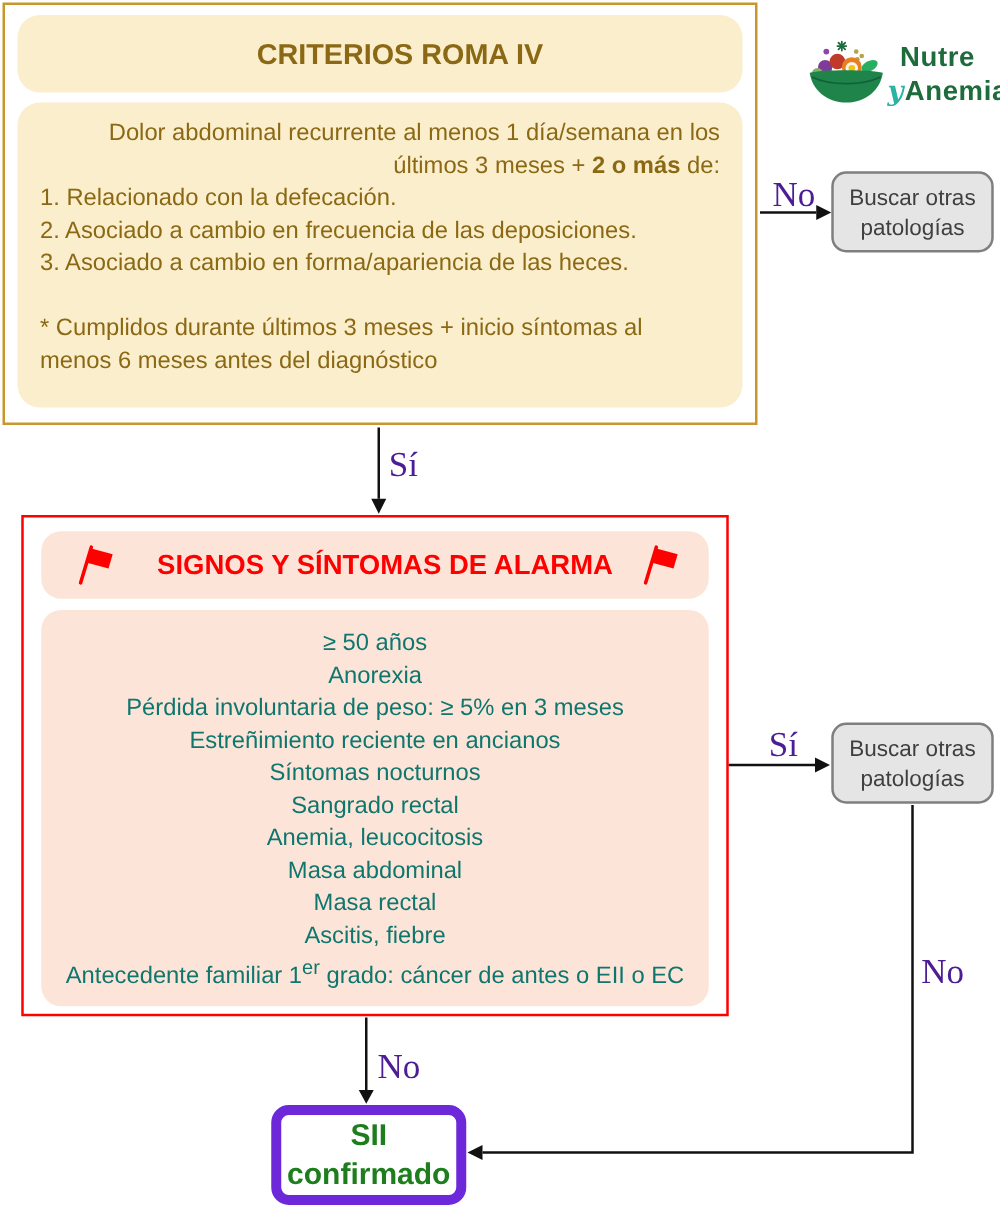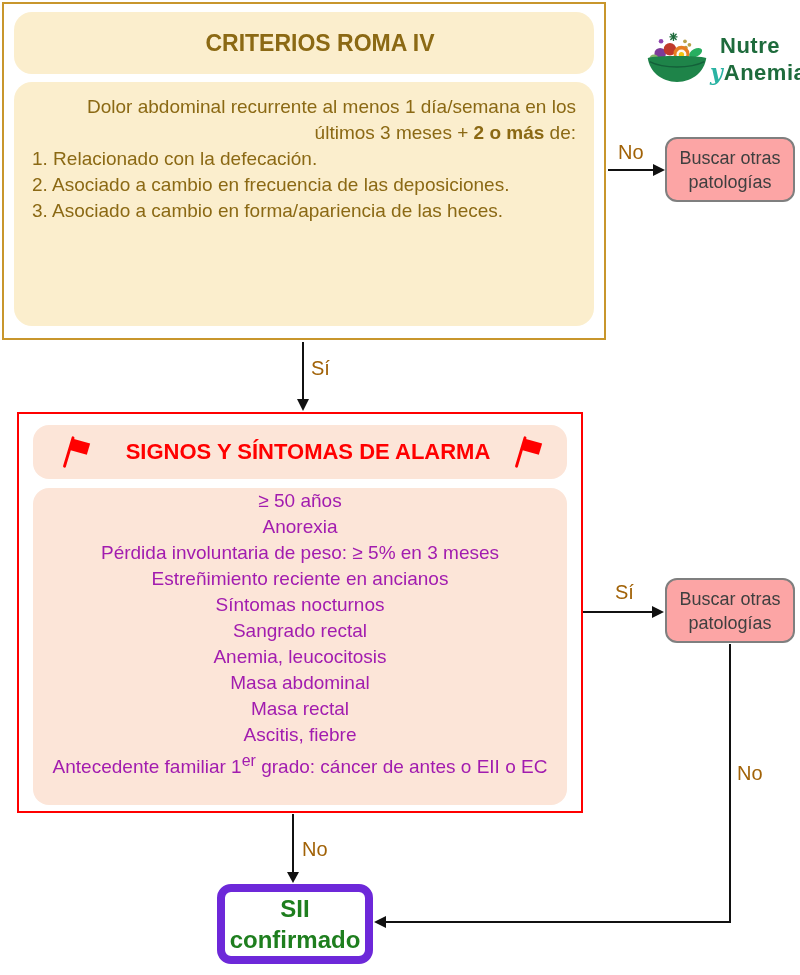--- a/index.html
+++ b/index.html
@@ -32,41 +32,41 @@
   .alarm-box{position:absolute;left:17px;top:412px;width:566px;height:401px;
     border:2px solid #FF0000;background:#ffffff;box-sizing:border-box;}
   .alarm-header{position:absolute;left:14px;right:14px;top:11px;height:54px;
     background:#FCE5D8;border-radius:16px;}
   .alarm-title{position:absolute;left:16px;right:0;top:0;height:54px;line-height:54px;
     text-align:center;color:#FF0000;font-weight:bold;font-size:22px;}
   .flag{position:absolute;top:8px;width:38px;height:38px;}
   .flag-left{left:22px;}
   .flag-right{right:22px;}
   .alarm-body{position:absolute;left:14px;right:14px;top:74px;height:317px;
-    background:#FCE5D8;border-radius:16px;color:#a21caf;font-size:19px;
-    line-height:26px;text-align:center;box-sizing:border-box;}
+    background:#FCE5D8;border-radius:16px;color:#0f766e;font-size:19px;
+    line-height:26px;text-align:center;padding-top:14px;box-sizing:border-box;}
   .alarm-body sup{font-size:16px;}
 
   
   .buscar{position:absolute;width:130px;height:65px;border:2px solid #7F7F7F;
-    border-radius:12px;background:#fca5a5;box-sizing:border-box;color:#3F3F3F;
+    border-radius:12px;background:#e5e5e5;box-sizing:border-box;color:#3F3F3F;
     font-size:18px;line-height:24px;text-align:center;display:flex;
     flex-direction:column;justify-content:center;}
   .buscar-1{left:665px;top:137px;}
   .buscar-2{left:665px;top:578px;}
 
   
   .sii-box{position:absolute;left:217px;top:884px;width:156px;height:80px;
     border:8px solid #6d28d9;border-radius:14px;background:#ffffff;
     box-sizing:border-box;color:#1E7E1E;font-weight:bold;font-size:24px;
     line-height:31px;text-align:center;display:flex;flex-direction:column;
     justify-content:center;}
 
   
-  .lbl{position:absolute;color:#a16207;font-size:20px;}
+  .lbl{position:absolute;color:#4c1d95;font-size:28px;font-family:Liberation Serif, serif;}
   .lbl-no1{left:618px;top:141px;}
   .lbl-si1{left:311px;top:357px;}
   .lbl-si2{left:615px;top:581px;}
   .lbl-no2{left:302px;top:838px;}
   .lbl-no3{left:737px;top:762px;}
 
   
   .arrows{position:absolute;left:0;top:0;pointer-events:none;}
 </style>
 </head>
@@ -76,20 +76,21 @@
 
   <div class="roma-box">
     <div class="roma-title">CRITERIOS ROMA IV</div>
     <div class="roma-body">
       <div class="centered">Dolor abdominal recurrente al menos 1 día/semana en los</div>
       <div class="centered"><span>últimos 3 meses + </span><b>2 o más</b><span> de:</span></div>
       <div>1. Relacionado con la defecación.</div>
       <div>2. Asociado a cambio en frecuencia de las deposiciones.</div>
       <div>3. Asociado a cambio en forma/apariencia de las heces.</div>
       <div class="spacer"></div>
+      <div class="roma-note">* Cumplidos durante últimos 3 meses + inicio síntomas al menos 6 meses antes del diagnóstico</div>
     </div>
   </div>
 
   <div class="logo">
     <svg class="logo-bowl" width="62" height="62" viewBox="0 0 70 66">
       <g stroke="#1E6B3C" stroke-width="1.6" stroke-linecap="round">
         <line x1="31" y1="4" x2="31" y2="12"></line>
         <line x1="27" y1="8" x2="35" y2="8"></line>
         <line x1="28" y1="5" x2="34" y2="11"></line>
         <line x1="34" y1="5" x2="28" y2="11"></line>

